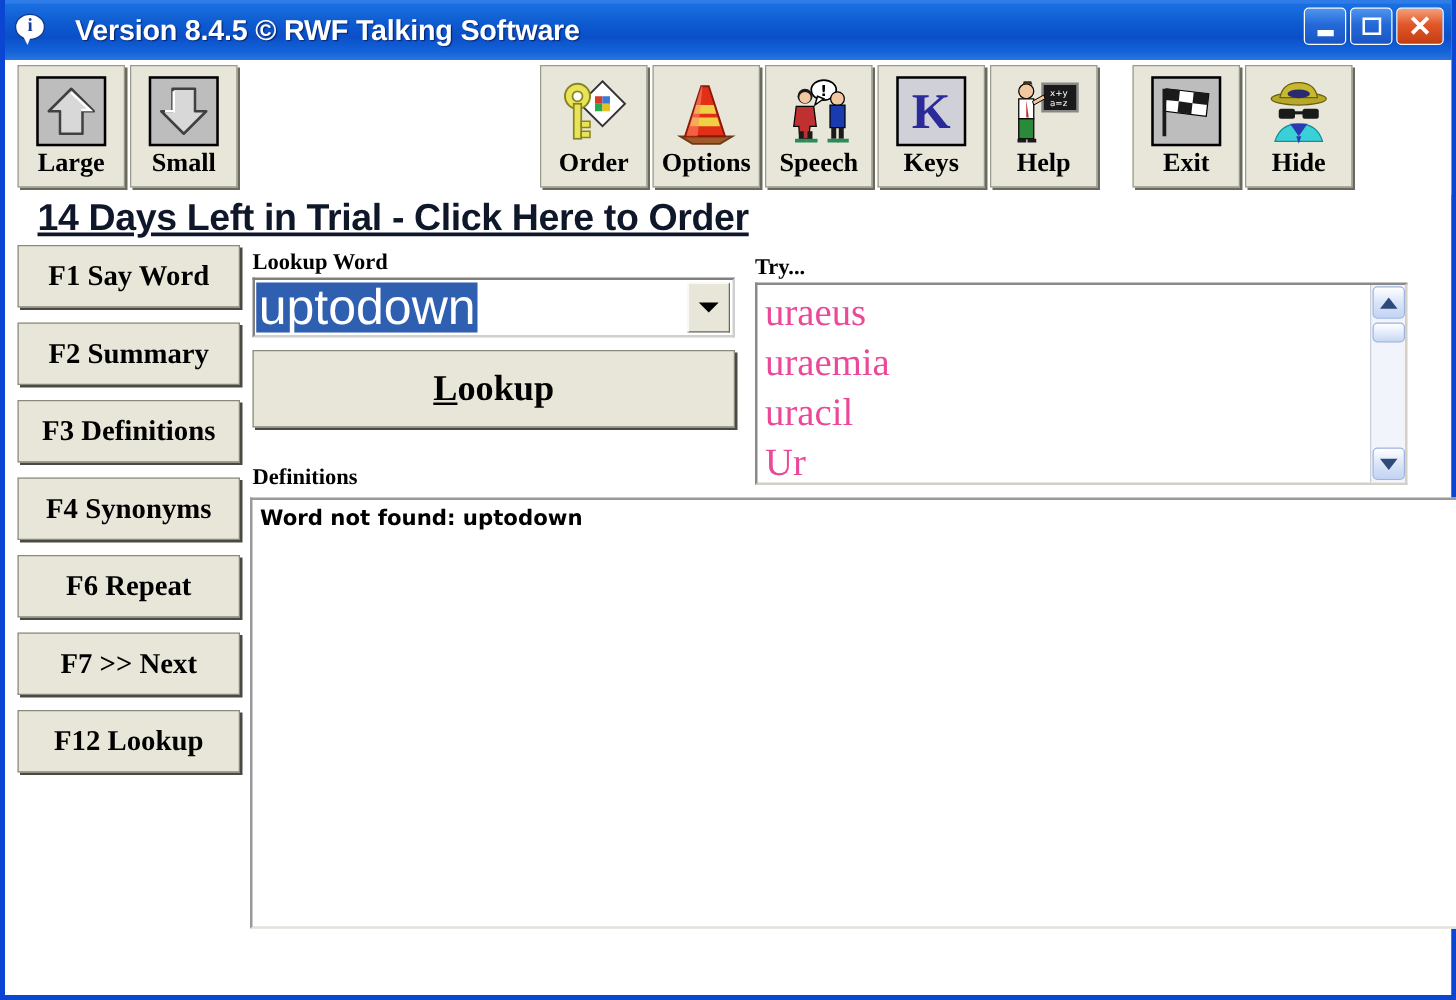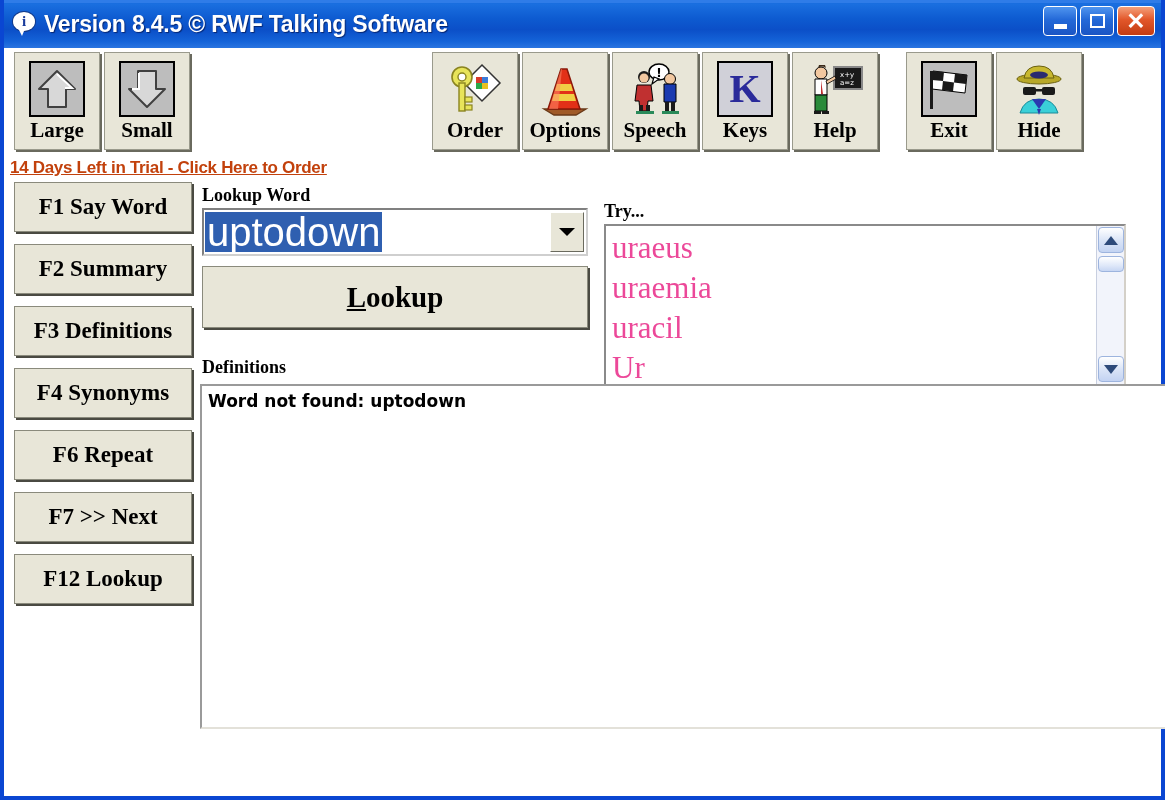--- a/index.html
+++ b/index.html
@@ -73,20 +73,21 @@
     z-index: 2;
   }
   #title-text {
     color: #ffffff;
     font-family: "Liberation Sans", sans-serif;
     font-weight: bold;
     font-size: 23px;
     letter-spacing: -0.2px;
     text-shadow: 1px 1px 1px rgba(0,0,40,.55);
     white-space: nowrap;
+    margin-left: 16px;
   }
   #win-buttons {
     position: absolute;
     right: 6px; top: 6px;
     display: flex; gap: 3px;
   }
   .win-btn {
     width: 34px; height: 30px;
     border: 1px solid #ffffff;
     border-radius: 4px;
@@ -157,24 +158,24 @@
     background: #bdbdbd;
     border: 2px solid #000000;
     box-sizing: border-box;
     display: flex; align-items: center; justify-content: center;
   }
 
   
   #trial-link {
     font-family: "Liberation Sans", sans-serif;
     font-weight: bold;
-    font-size: 17px;
-    color: #c2410c;
+    font-size: 30px;
+    color: #0f172a;
     text-decoration: underline;
-    margin: 2px 0 4px 6px;
+    margin: 2px 0 4px 26px;
     display: inline-block;
     cursor: pointer;
     letter-spacing: -0.3px;
   }
 
   
   #content {
     position: relative;
     padding: 0 0 0 10px;
   }
@@ -261,21 +262,21 @@
     font-weight: bold; font-size: 29px;
     color: #000000;
     box-sizing: border-box;
     cursor: pointer;
   }
   #lookup-btn u { text-decoration: underline; }
 
   
   #try-col {
     position: absolute;
-    left: 600px; top: 16px;
+    left: 600px; top: 4px;
     width: 524px;
   }
   #try-box {
     position: relative;
     width: 522px; height: 162px;
     background: #ffffff;
     border: 2px solid #8a8a8a;
     border-right-color: #d4d0c8;
     border-bottom-color: #d4d0c8;
     box-sizing: border-box;

